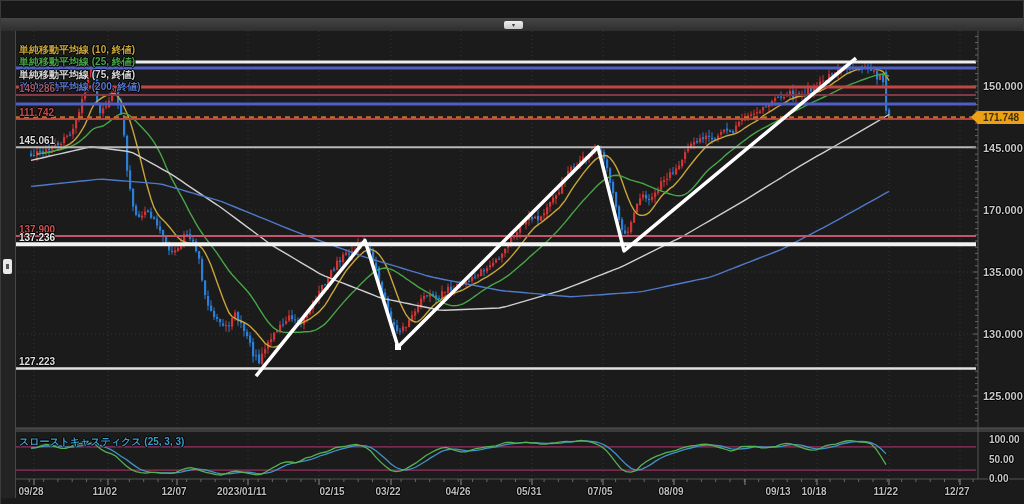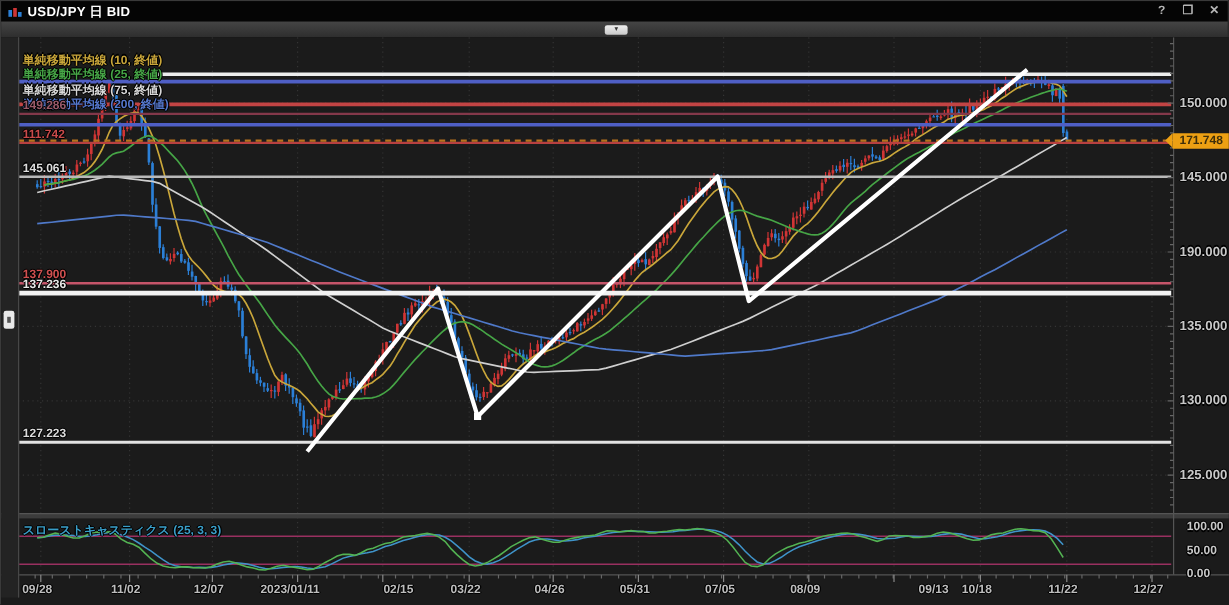--- a/index.html
+++ b/index.html
@@ -29,29 +29,20 @@
     text-shadow:1px 0 #000,-1px 0 #000,0 1px #000,0 -1px #000;}
   #badge{position:absolute;width:48px;height:13px;line-height:13px;text-align:center;
     color:#40300a;font-size:10px;font-weight:bold;background:#eda013;border-radius:1px;}
   #badge:before{content:"";position:absolute;left:-6px;top:0;border-top:6.5px solid transparent;
     border-bottom:6.5px solid transparent;border-right:6px solid #eda013;}
 </style>
 </head>
 <body>
 
 <div id="win">
-  <div id="titlebar">
-    <span id="title-icon"></span>
-    <span id="title-text">USD/JPY 日 BID</span>
-    <div id="win-controls">
-      <span class="win-btn">?</span>
-      <span class="win-btn">❐</span>
-      <span class="win-btn">✕</span>
-    </div>
-  </div>
 
   <div id="toolbar">
     <div id="collapse-btn">▾</div>
   </div>
 
   <div id="chart-area">
     <div id="svg-holder">
         <svg xmlns="http://www.w3.org/2000/svg" width="1024" height="474">
           <rect x="0" y="0" width="1024" height="474" fill="#1b1b1b"></rect>
           <line x1="33" y1="0" x2="33" y2="448" stroke="#343434" stroke-width="1" stroke-dasharray="1 3"></line>
@@ -833,21 +824,21 @@
         <div class="olabel" style="left: 18px; top: 36.6px; color: rgb(216, 216, 216); font-size: 10px;">単純移動平均線 (75, 終値)</div>
         <div class="olabel" style="left: 18px; top: 48.9px; color: rgb(85, 119, 204); font-size: 10px;">単純移動平均線 (200, 終値)</div>
         <div class="olabel" style="left: 18px; top: 51.928px; color: rgb(154, 90, 106); font-size: 10px;">149.286</div>
         <div class="olabel" style="left: 18px; top: 76.108px; color: rgb(201, 74, 74); font-size: 10px;">111.742</div>
         <div class="olabel" style="left: 18px; top: 104.256px; color: rgb(220, 220, 220); font-size: 10px;">145.061</div>
         <div class="olabel" style="left: 18px; top: 193.04px; color: rgb(208, 80, 80); font-size: 10px;">137.900</div>
         <div class="olabel" style="left: 18px; top: 201.224px; color: rgb(232, 232, 232); font-size: 10px;">137.236</div>
         <div class="olabel" style="left: 18px; top: 325.472px; color: rgb(220, 220, 220); font-size: 10px;">127.223</div>
         <div class="olabel" style="left: 982px; top: 49px; color: rgb(200, 200, 200); font-size: 11px;">150.000</div>
         <div class="olabel" style="left: 982px; top: 111px; color: rgb(200, 200, 200); font-size: 11px;">145.000</div>
-        <div class="olabel" style="left: 982px; top: 173px; color: rgb(200, 200, 200); font-size: 11px;">190.000</div>
+        <div class="olabel" style="left: 982px; top: 173px; color: rgb(200, 200, 200); font-size: 11px;">170.000</div>
         <div class="olabel" style="left: 982px; top: 235px; color: rgb(200, 200, 200); font-size: 11px;">135.000</div>
         <div class="olabel" style="left: 982px; top: 297px; color: rgb(200, 200, 200); font-size: 11px;">130.000</div>
         <div class="olabel" style="left: 982px; top: 359px; color: rgb(200, 200, 200); font-size: 11px;">125.000</div>
         <div id="badge" style="left: 976px; top: 79.6984px;">171.748</div>
         <div class="olabel" style="left: 18px; top: 404px; color: rgb(58, 158, 200); font-size: 10px;">スローストキャスティクス (25, 3, 3)</div>
         <div class="olabel" style="left: 988px; top: 403px; color: rgb(200, 200, 200); font-size: 10px;">100.00</div>
         <div class="olabel" style="left: 988px; top: 422.5px; color: rgb(200, 200, 200); font-size: 10px;">50.00</div>
         <div class="olabel" style="left: 988px; top: 442px; color: rgb(200, 200, 200); font-size: 10px;">0.00</div>
         <div class="olabel" style="left: 17.5px; top: 455px; color: rgb(189, 189, 189); font-size: 10px;">09/28</div>
         <div class="olabel" style="left: 91.5px; top: 455px; color: rgb(189, 189, 189); font-size: 10px;">11/02</div>

